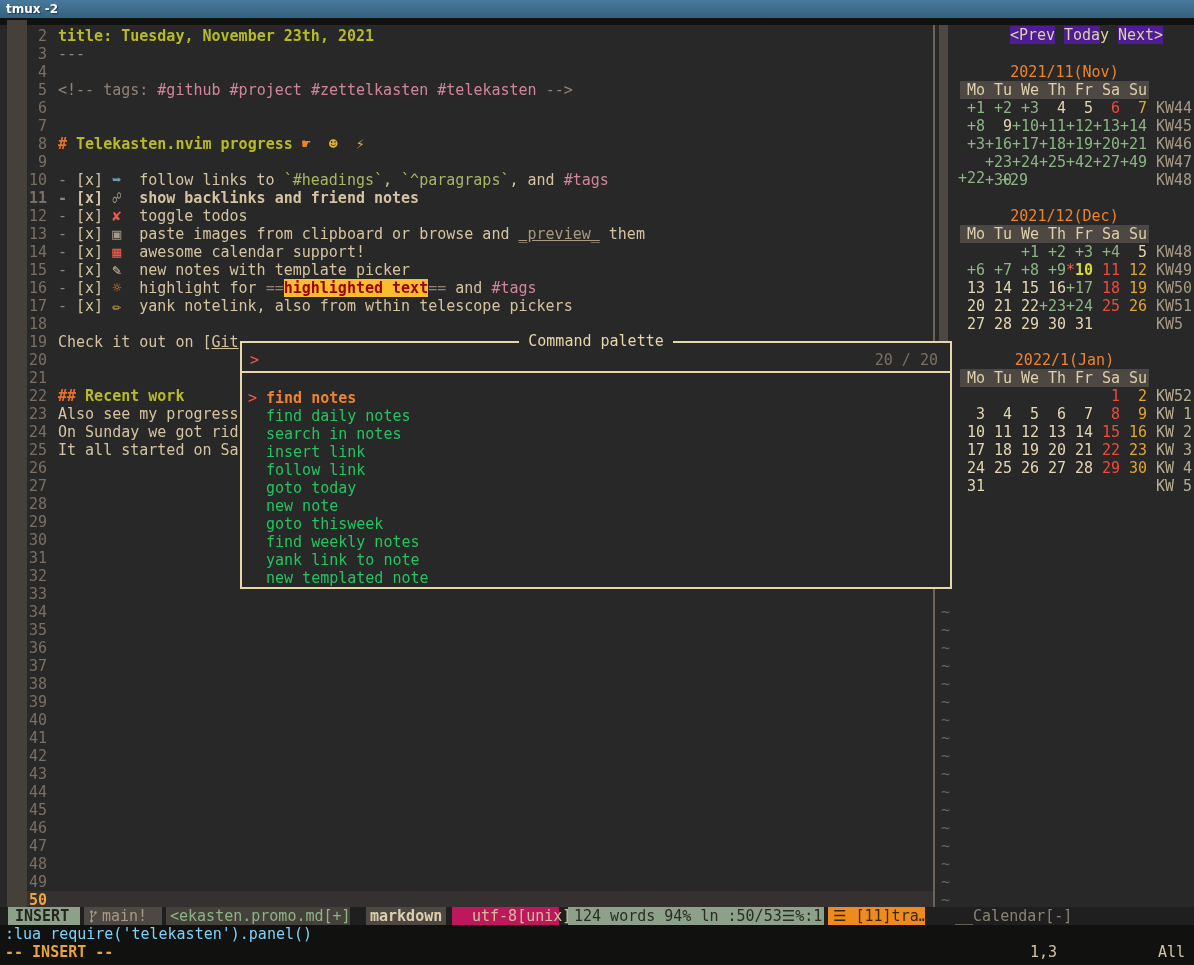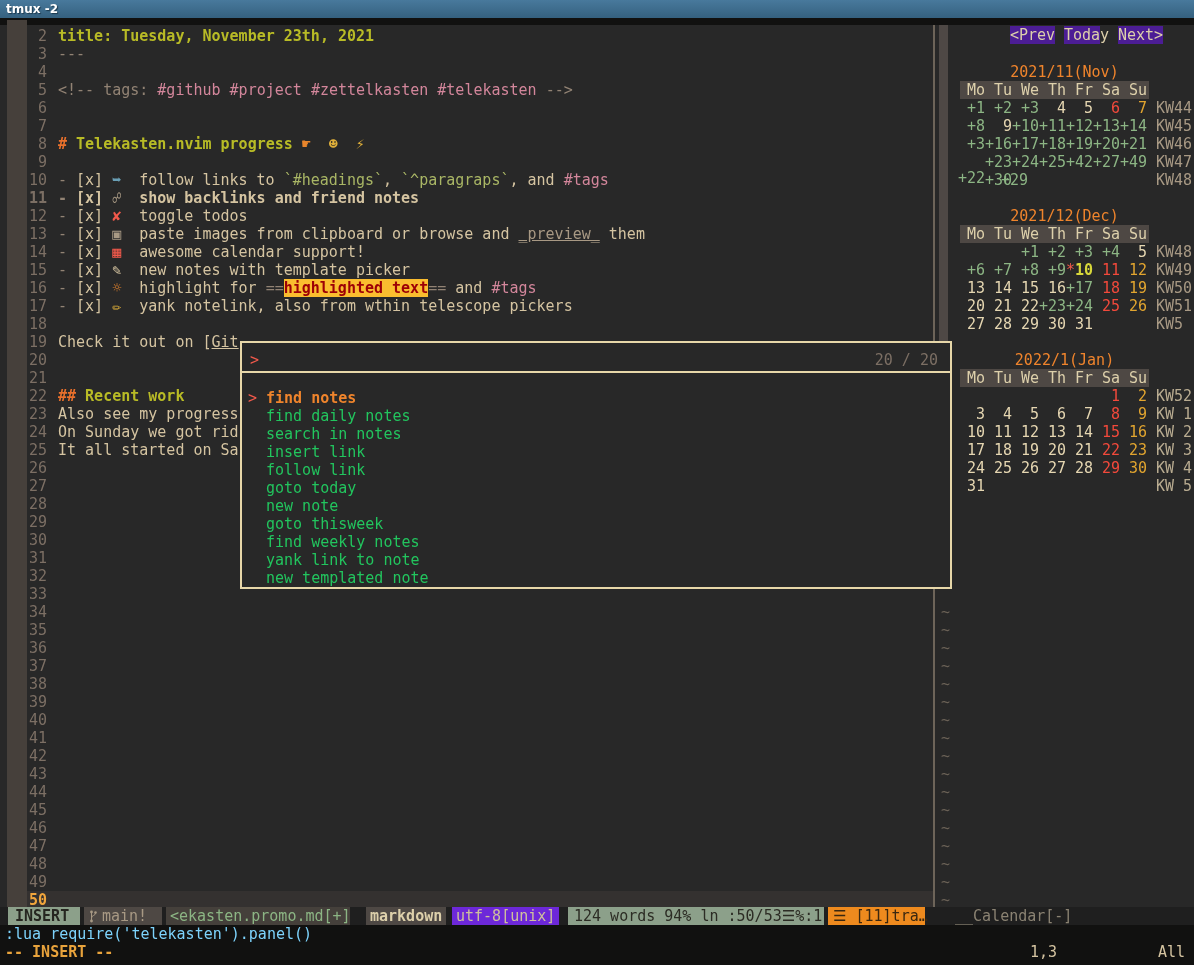--- a/index.html
+++ b/index.html
@@ -56,21 +56,21 @@
   .pitem .marker{position:absolute;left:6px;color:#f2594b;}
   .pitem .ptxt{position:absolute;left:24px;color:#22c55e;}
   .pitem.sel .ptxt{color:#ef842c;font-weight:bold;}
   
   #statusline{left:0;top:907px;width:1194px;height:18px;background:#1f1f1f;}
   .seg{position:absolute;top:0;height:18px;box-sizing:border-box;}
   .seg-mode{background:#8ca08a;color:#262620;font-weight:bold;padding-left:7px;}
   .seg-branch{background:#4e4844;color:#a89984;padding-left:5px;}
   .seg-file{background:#45403b;color:#8cb584;padding-left:4px;}
   .seg-ft{background:#4e4844;color:#ddd0ab;font-weight:bold;padding-left:4px;}
-  .seg-enc{background:#6d28d9;color:#cfc09c;padding-left:4px;}
+  .seg-enc{background:#be185d;color:#cfc09c;padding-left:20px;}
   .seg-stats{background:#8ca08a;color:#2c2c24;padding-left:6px;}
   .seg-tabs{background:#ee8a1e;color:#3a2710;padding-left:5px;}
   #cal-status{position:absolute;left:955px;top:0;color:#8a8272;}
   #cmdline{left:5px;top:925px;color:#7dd3fc;}
   #modeflag{left:5px;top:943px;color:#e8a33c;font-weight:bold;}
   #ruler-pos{left:1030px;top:943px;color:#d5c4a1;}
   #ruler-scroll{left:1158px;top:943px;color:#d5c4a1;}
   .bicon{display:inline-block;vertical-align:-2px;margin-right:4px;}
 </style>
 </head>
@@ -290,20 +290,21 @@
     <span class="mono tilde" style="top: 783px; position: absolute;">~</span>
     <span class="mono tilde" style="top: 801px; position: absolute;">~</span>
     <span class="mono tilde" style="top: 819px; position: absolute;">~</span>
     <span class="mono tilde" style="top: 837px; position: absolute;">~</span>
     <span class="mono tilde" style="top: 855px; position: absolute;">~</span>
     <span class="mono tilde" style="top: 873px; position: absolute;">~</span>
     <span class="mono tilde" style="top: 891px; position: absolute;">~</span>
   </div>
 
 <div id="palette" class="abs mono">
+  <div id="palette-title"><span>Command palette</span></div>
   <div id="palette-prompt">&gt;</div>
   <div id="palette-counter">20 / 20</div>
   <div id="palette-div"></div>
   <div id="palette-items"><div class="pitem sel" style="top: 46px;"><span class="marker">&gt;</span><span class="ptxt">find notes</span></div><div class="pitem" style="top: 64px;"><span class="ptxt">find daily notes</span></div><div class="pitem" style="top: 82px;"><span class="ptxt">search in notes</span></div><div class="pitem" style="top: 100px;"><span class="ptxt">insert link</span></div><div class="pitem" style="top: 118px;"><span class="ptxt">follow link</span></div><div class="pitem" style="top: 136px;"><span class="ptxt">goto today</span></div><div class="pitem" style="top: 154px;"><span class="ptxt">new note</span></div><div class="pitem" style="top: 172px;"><span class="ptxt">goto thisweek</span></div><div class="pitem" style="top: 190px;"><span class="ptxt">find weekly notes</span></div><div class="pitem" style="top: 208px;"><span class="ptxt">yank link to note</span></div><div class="pitem" style="top: 226px;"><span class="ptxt">new templated note</span></div></div>
 </div>
 
 <div id="statusline" class="abs mono">
   <div id="segments"><div class="seg seg-mode" style="left: 8px; width: 72px;"><span>INSERT</span></div><div class="seg seg-branch" style="left: 84px; width: 78px;"><span class="bicon"><svg width="9" height="13" viewBox="0 0 9 13">
             <path d="M2.5 3v7" stroke="#a89984" fill="none"></path>
             <circle cx="2.5" cy="2" r="1.4" fill="#a89984"></circle>

